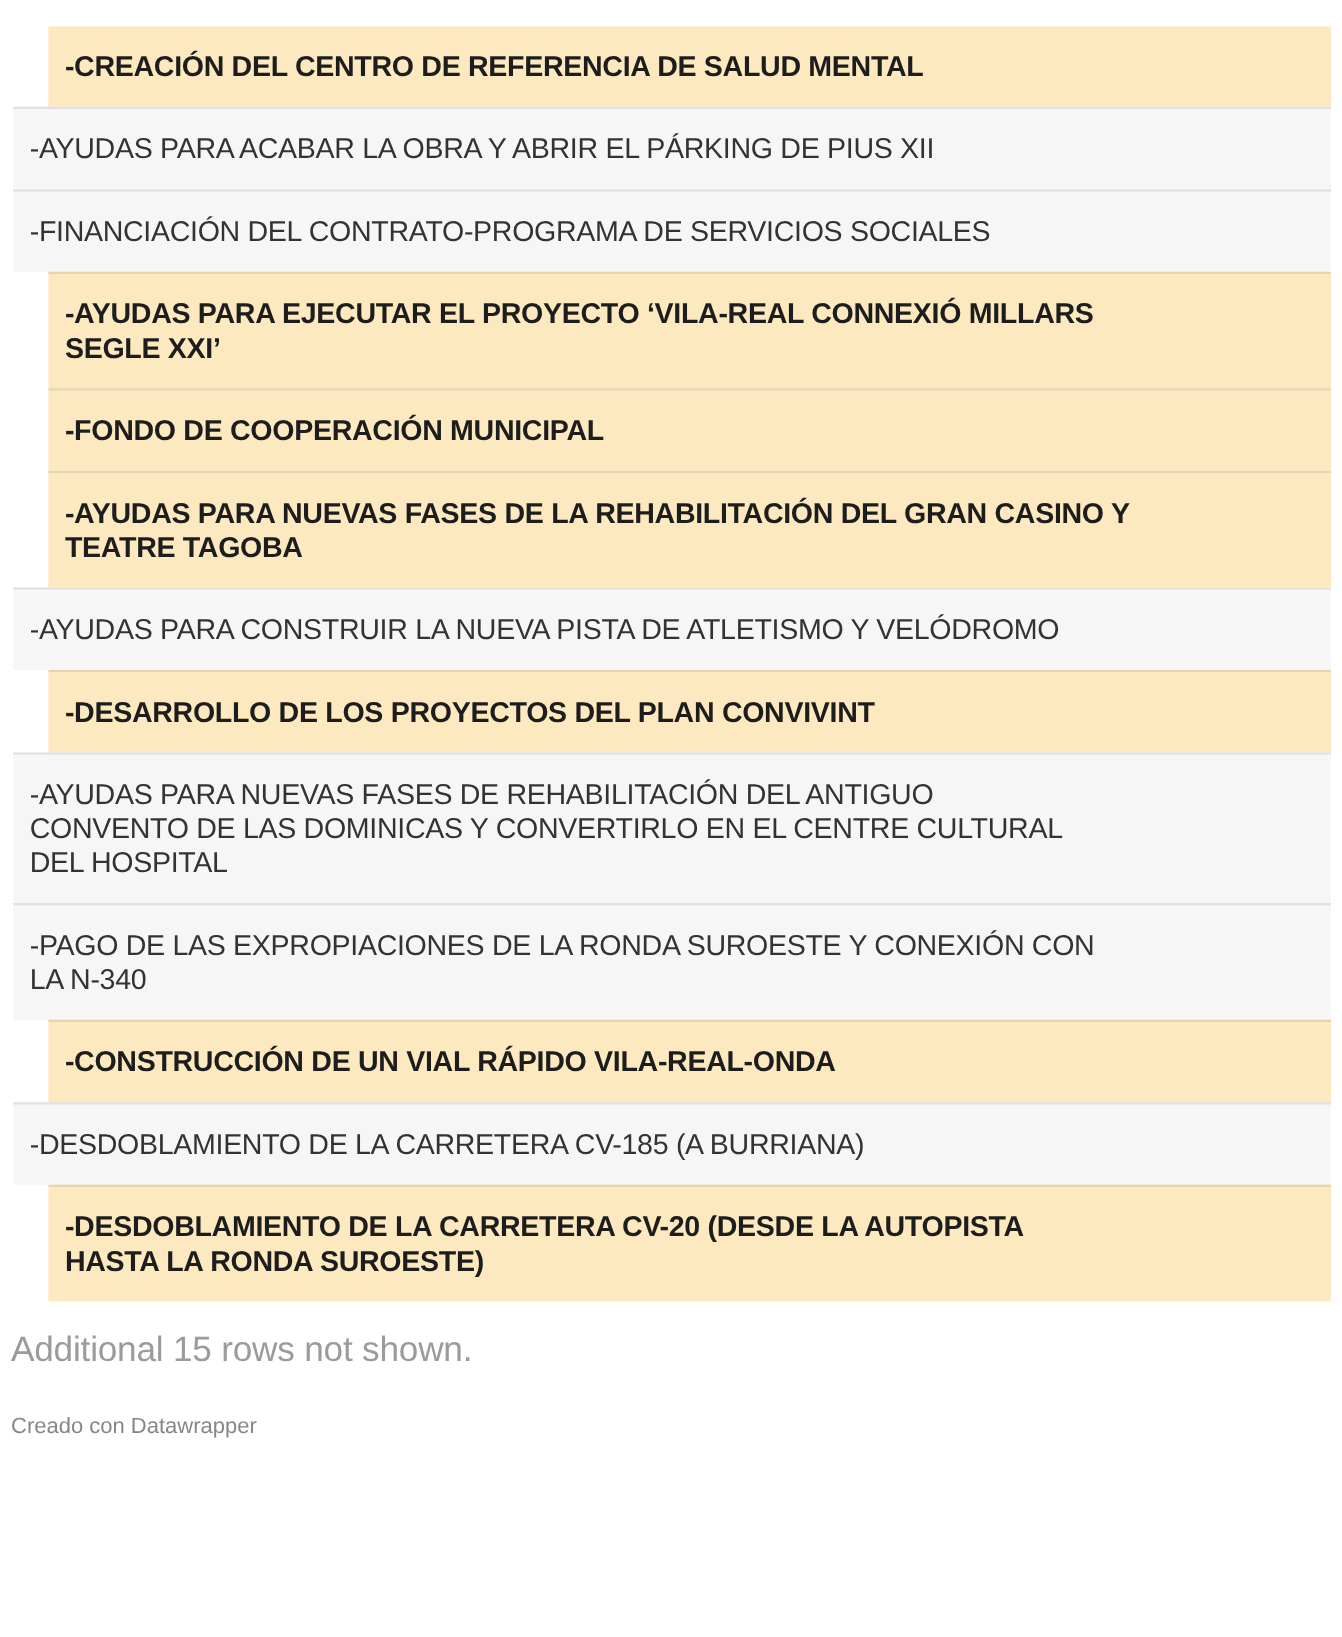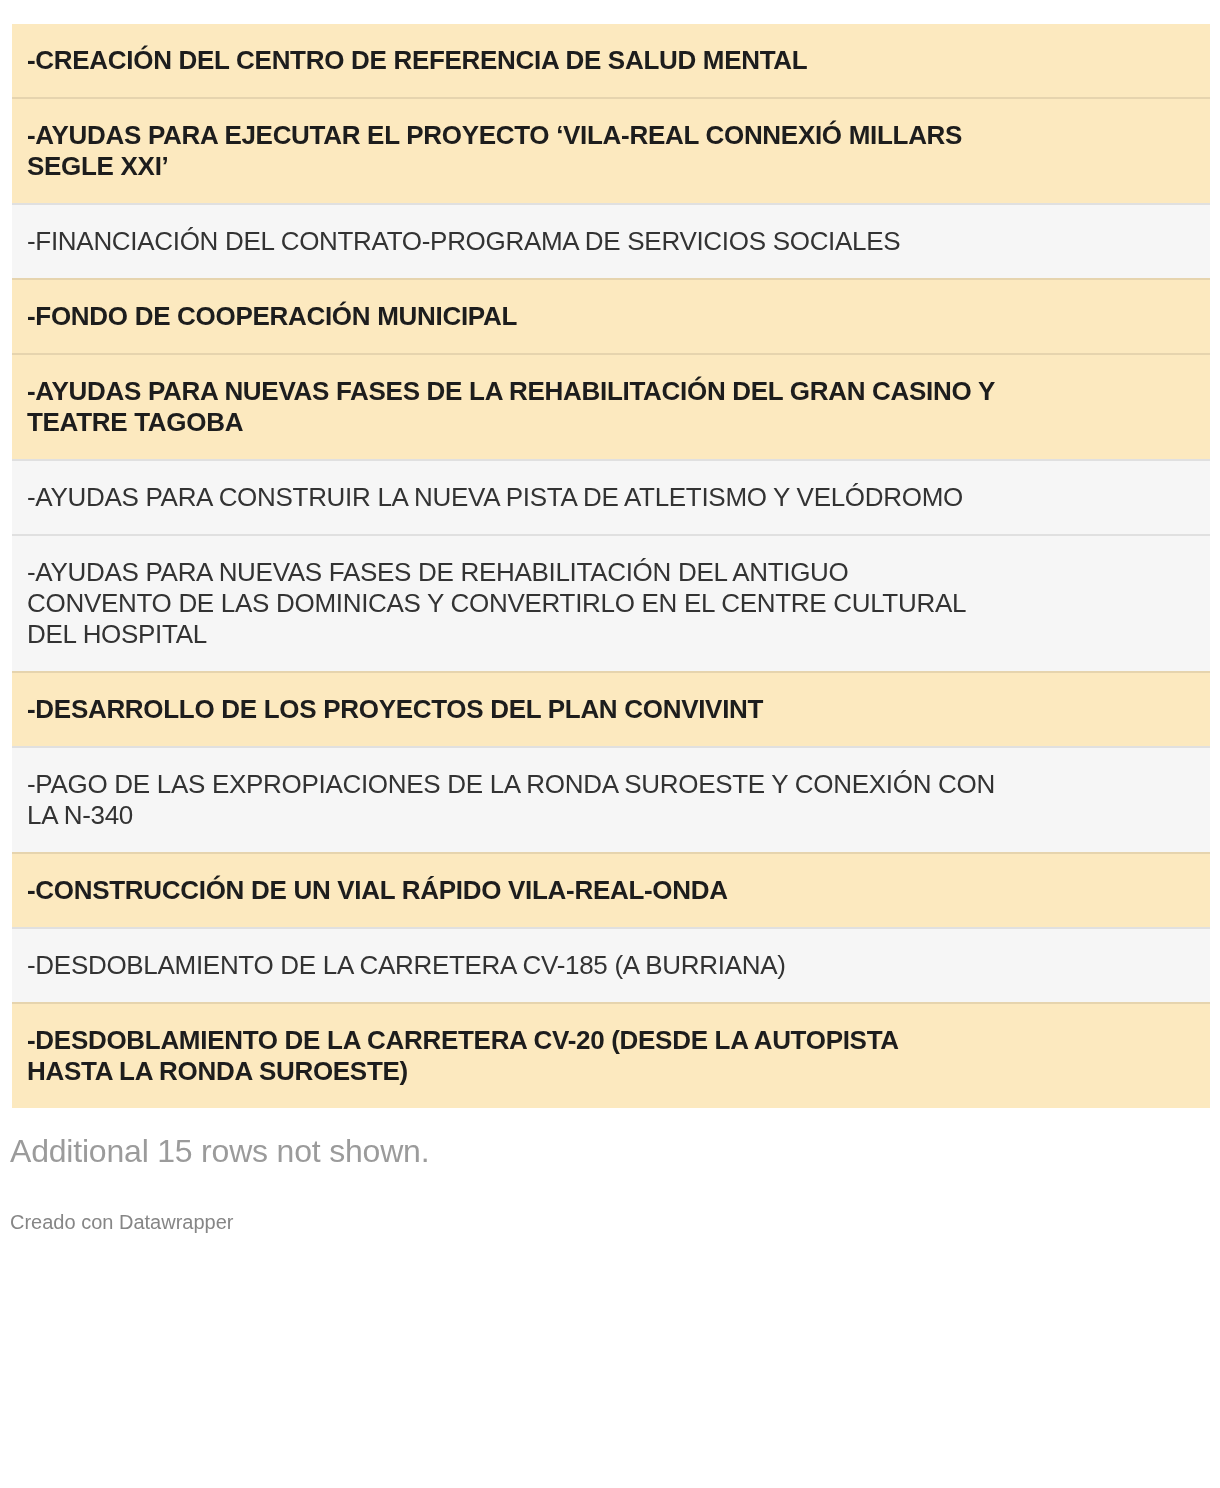--- a/index.html
+++ b/index.html
@@ -23,20 +23,21 @@
   .row .cell {
     padding: 21px 15px;
     font-size: 26px;
     line-height: 31px;
     letter-spacing: -0.3px;
     color: var(--row-text, #333333);
     white-space: pre-line;
   }
   .row.highlight {
     background: var(--highlight-bg, #fce9bf);
+    margin-left: 32px;
   }
   .row.highlight .cell {
     font-weight: 700;
     color: var(--highlight-text, #1d1d1d);
   }
   .note {
     margin: 28px 0 0 10px;
     font-size: 32px;
     line-height: 30px;
     color: var(--note-text, #9b9b9b);
@@ -49,44 +50,47 @@
     color: var(--attribution-text, #868686);
   }
 </style>
 </head>
 <body>
 
 <div class="table-wrap" id="projects-table">
     <div class="row highlight">
     <div class="cell">-CREACIÓN DEL CENTRO DE REFERENCIA DE SALUD MENTAL</div>
   </div>
+    <div class="row normal">
+    <div class="cell">-AYUDAS PARA ACABAR LA OBRA Y ABRIR EL PÁRKING DE PIUS XII</div>
+  </div>
+    <div class="row normal">
+    <div class="cell">-FINANCIACIÓN DEL CONTRATO-PROGRAMA DE SERVICIOS SOCIALES</div>
+  </div>
     <div class="row highlight">
     <div class="cell">-AYUDAS PARA EJECUTAR EL PROYECTO ‘VILA-REAL CONNEXIÓ MILLARS
 SEGLE XXI’</div>
-  </div>
-    <div class="row normal">
-    <div class="cell">-FINANCIACIÓN DEL CONTRATO-PROGRAMA DE SERVICIOS SOCIALES</div>
   </div>
     <div class="row highlight">
     <div class="cell">-FONDO DE COOPERACIÓN MUNICIPAL</div>
   </div>
     <div class="row highlight">
     <div class="cell">-AYUDAS PARA NUEVAS FASES DE LA REHABILITACIÓN DEL GRAN CASINO Y
 TEATRE TAGOBA</div>
   </div>
     <div class="row normal">
     <div class="cell">-AYUDAS PARA CONSTRUIR LA NUEVA PISTA DE ATLETISMO Y VELÓDROMO</div>
   </div>
+    <div class="row highlight">
+    <div class="cell">-DESARROLLO DE LOS PROYECTOS DEL PLAN CONVIVINT</div>
+  </div>
     <div class="row normal">
     <div class="cell">-AYUDAS PARA NUEVAS FASES DE REHABILITACIÓN DEL ANTIGUO
 CONVENTO DE LAS DOMINICAS Y CONVERTIRLO EN EL CENTRE CULTURAL
 DEL HOSPITAL</div>
-  </div>
-    <div class="row highlight">
-    <div class="cell">-DESARROLLO DE LOS PROYECTOS DEL PLAN CONVIVINT</div>
   </div>
     <div class="row normal">
     <div class="cell">-PAGO DE LAS EXPROPIACIONES DE LA RONDA SUROESTE Y CONEXIÓN CON
 LA N-340</div>
   </div>
     <div class="row highlight">
     <div class="cell">-CONSTRUCCIÓN DE UN VIAL RÁPIDO VILA-REAL-ONDA</div>
   </div>
     <div class="row normal">
     <div class="cell">-DESDOBLAMIENTO DE LA CARRETERA CV-185 (A BURRIANA)</div>

